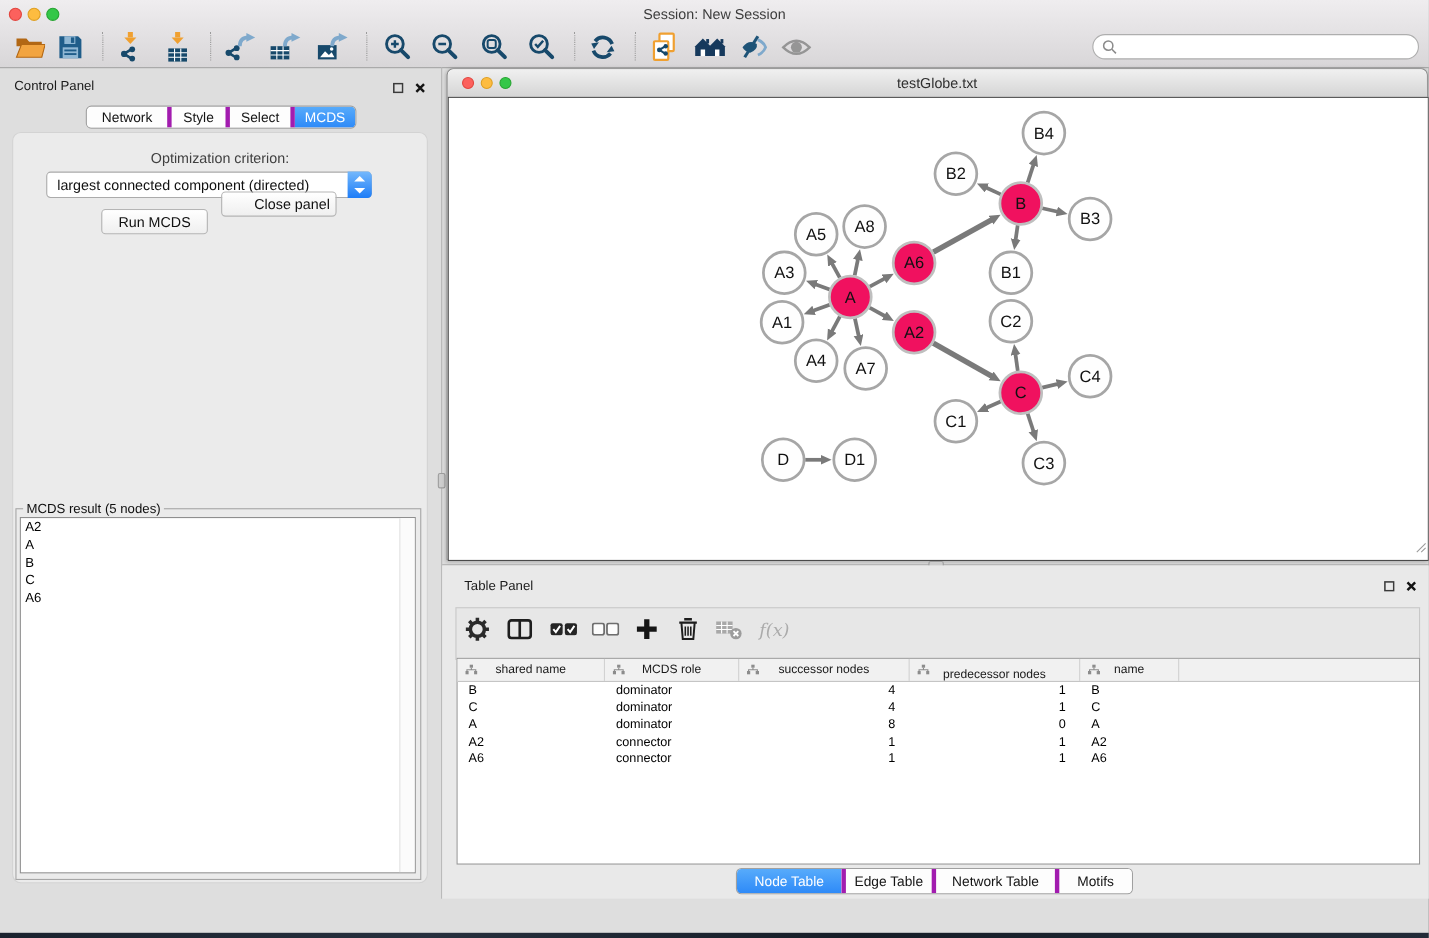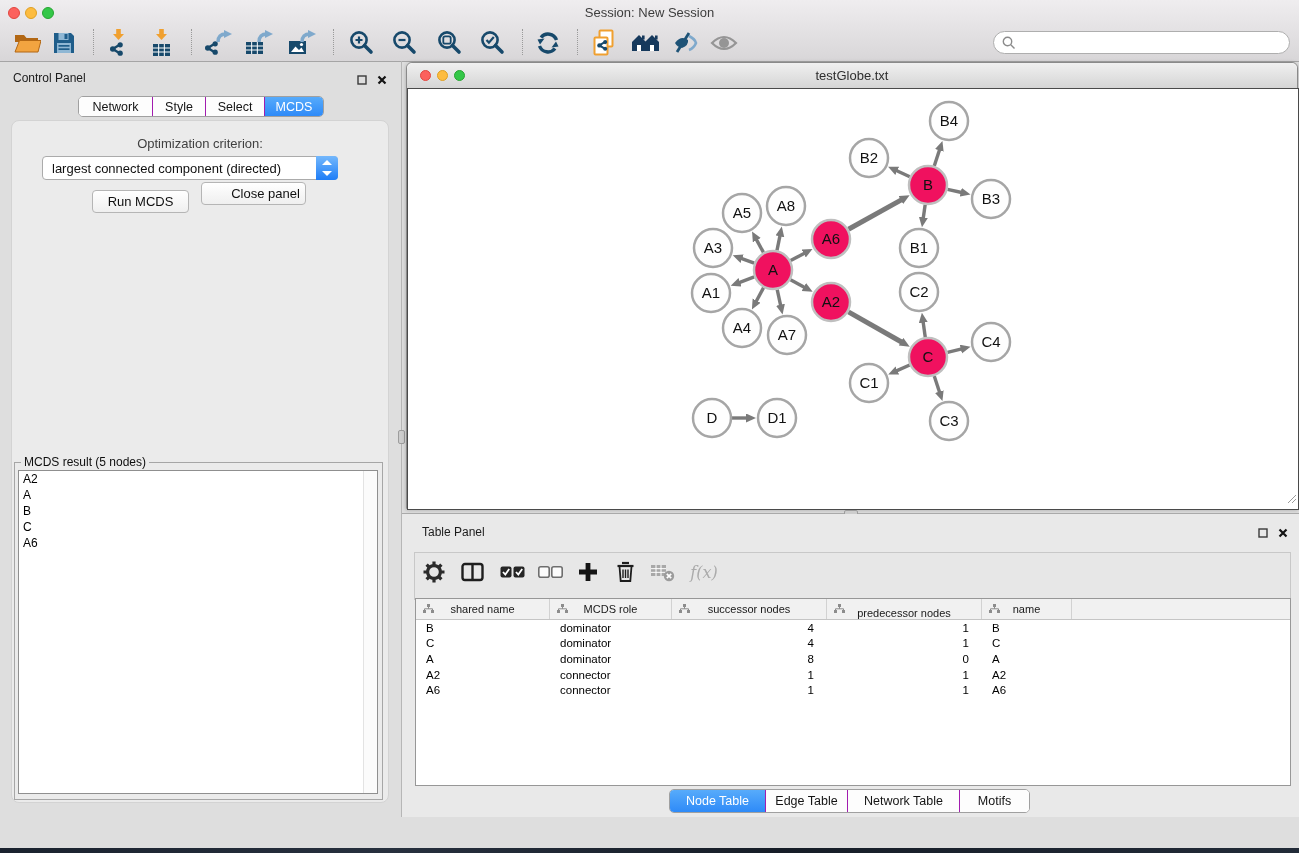--- a/index.html
+++ b/index.html
@@ -20,21 +20,21 @@
           border:1px solid #AEAEAE;border-radius:12px;box-sizing:border-box;}
   .search svg{position:absolute;left:8px;top:4px;}
   .search input{position:absolute;left:26px;top:2px;width:262px;height:17px;border:none;outline:none;
           background:transparent;font-size:12px;font-family:"Liberation Sans",sans-serif;}
   
   .cp-title{position:absolute;left:13px;top:71px;font-size:12px;color:#1B1B1B;}
   .mini{position:absolute;width:14px;height:14px;display:flex;align-items:center;justify-content:center;}
   .seg-group{position:absolute;display:flex;height:21px;background:#FDFDFD;border:1px solid #A0A0A0;
              border-radius:5px;overflow:hidden;box-sizing:border-box;}
   .seg{display:flex;align-items:center;justify-content:center;font-size:12.5px;color:#141414;
-       border-left:1px solid #a21caf;box-sizing:border-box;background:#FDFDFD;}
+       border-left:4px solid #a21caf;box-sizing:border-box;background:#FDFDFD;}
   .seg:first-child{border-left:none;}
   .seg.sel{background:linear-gradient(#57ABFB,#2E8AF8);color:#fff;}
   .cp-body{position:absolute;left:11px;top:120px;width:378px;height:683px;background:#EBEBEB;
            border:1px solid #D3D3D3;border-radius:8px;box-sizing:border-box;}
   .opt-label{position:absolute;left:0;top:136px;width:400px;text-align:center;font-size:13px;color:#404040;}
   .dropdown{position:absolute;left:42px;top:156px;width:296px;height:24px;background:#fff;
             border:1px solid #ABABAB;border-radius:4px;box-sizing:border-box;}
   .dropdown .val{position:absolute;left:9px;top:4px;font-size:13px;color:#101010;white-space:nowrap;}
   .stepper{position:absolute;right:-1px;top:-1px;width:22px;height:24px;border-radius:0 4px 4px 0;
            background:linear-gradient(#74B8FC,#1E7DF7);}
@@ -296,21 +296,21 @@
   <div class="cp-body"></div>
   <div class="opt-label">Optimization criterion:</div>
   <div class="dropdown">
     <span class="val">largest connected component (directed)</span>
     <span class="stepper">
         <i class="up"></i>
         <i class="dn"></i>
       </span>
   </div>
   <div class="btn" style="left:92px;top:190px;width:97px;">Run MCDS</div>
-  <div class="btn" style="left:201px;top:182px;width:105px;padding-left:24px;">Close panel</div>
+  <div class="btn" style="left:201px;top:174px;width:105px;padding-left:24px;">Close panel</div>
   <div class="fieldset">
     <span class="legend">MCDS result (5 nodes)</span>
     <div class="listbox">
       <div class="vtrack"></div>
     <div class="item">A2</div>
         <div class="item">A</div>
         <div class="item">B</div>
         <div class="item">C</div>
         <div class="item">A6</div>
       </div>

